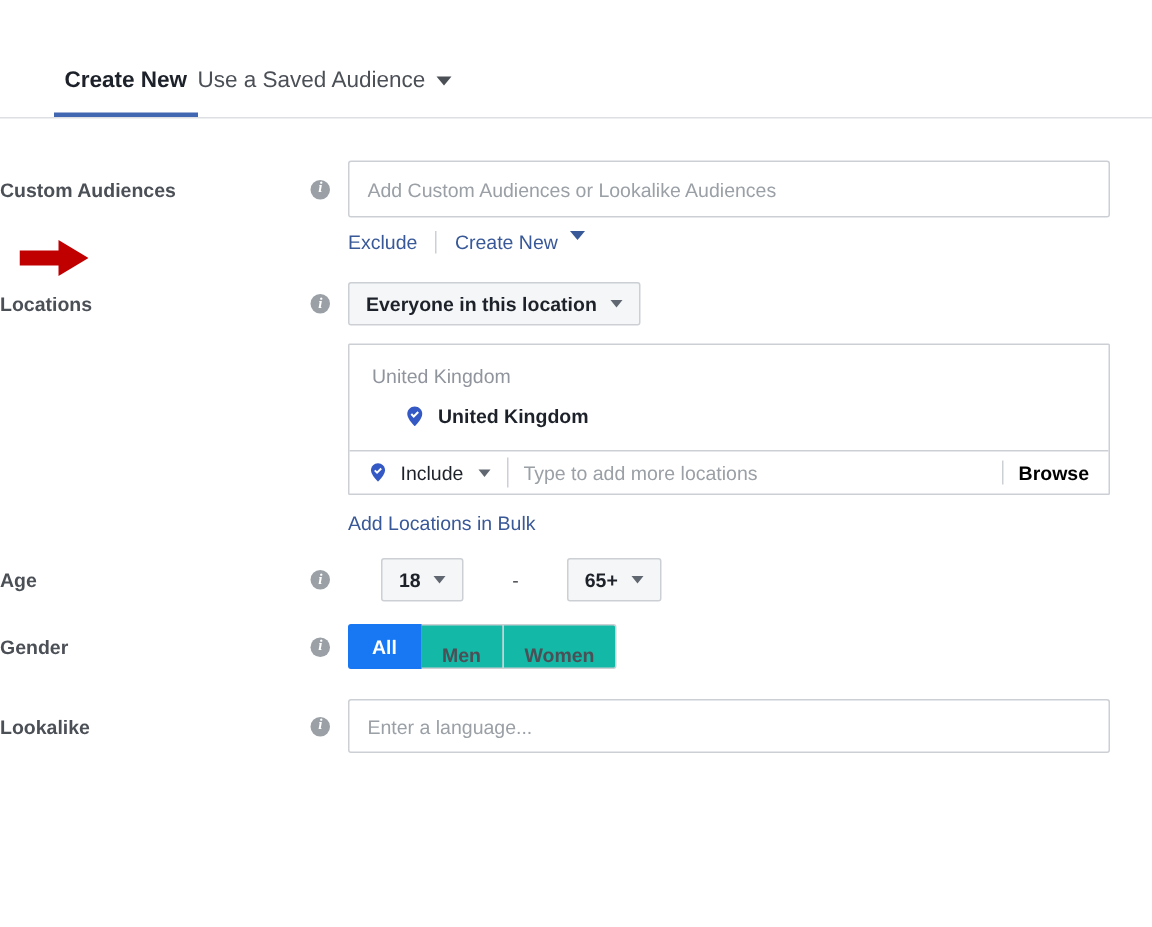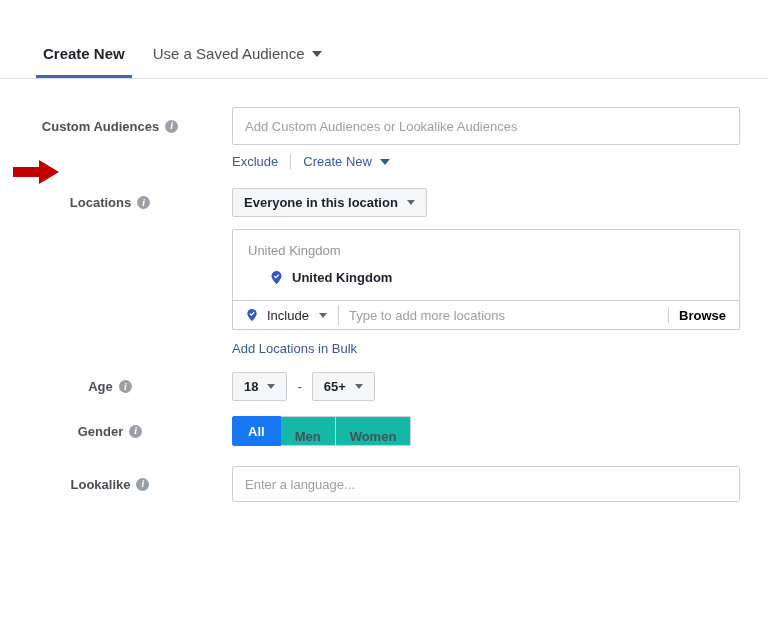--- a/index.html
+++ b/index.html
@@ -9,40 +9,40 @@
   
   .header { padding:15px 0 0 36px; }
   .title { font-size:15px; font-weight:700; color:#1d2129; }
   .subtitle { margin-top:5px; font-size:12.5px; color:#90949c; }
   .link { color:#385898; text-decoration:none; cursor:pointer; }
 
   
   .tabs { margin:45px 0 0 36px; display:flex; align-items:flex-end; }
   .tab { font-size:15px; cursor:pointer; }
   .tab-active { font-weight:700; color:#1d2129; padding:0 7px 13px 7px; border-bottom:3px solid #4267b2; }
-  .tab-saved { margin-left:21px; color:#4b4f56; padding-bottom:16px; display:flex; align-items:center; gap:8px; }
+  .tab-saved { color:#4b4f56; padding-bottom:16px; display:flex; align-items:center; gap:8px; }
   .hr { border:none; border-top:1px solid #dddfe2; }
 
   
   .frow { display:flex; align-items:center; }
-  .lbl { width:232px; flex:none; display:flex; justify-content:center; align-items:center; gap:6px; padding-right:12px; font-size:13px; font-weight:600; color:#4b4f56; }
+  .lbl { width:232px; flex:none; display:flex; justify-content:space-between; align-items:center; gap:6px; padding-right:12px; font-size:13px; font-weight:600; color:#4b4f56; }
   .indent { margin-left:232px; }
 
   .info-icon { width:13px; height:13px; flex:none; border-radius:50%; background:#9aa0a6; color:#fff; display:inline-flex; align-items:center; justify-content:center; }
   .info-icon::after { content:"i"; font-family:"Liberation Serif", serif; font-style:italic; font-weight:700; font-size:10px; line-height:1; }
 
   .caret { display:inline-block; width:0; height:0; border-left:4px solid transparent; border-right:4px solid transparent; border-top:5px solid #606770; }
   .caret-dark { border-top-color:#4b4f56; border-left-width:5px; border-right-width:5px; border-top-width:6px; }
   .caret-blue { border-top-color:#385898; border-left-width:5px; border-right-width:5px; border-top-width:6px; }
 
   .text-input { width:508px; height:38px; border:1px solid #ccd0d5; border-radius:2px; padding:16px 12px; font-size:13px; color:#1d2129; font-family:"Liberation Sans", sans-serif; outline:none; }
   .text-input::placeholder { color:#9aa0a6; }
 
   .row-custom { margin-top:28px; }
-  .row-links { margin-top:9px; display:flex; align-items:center; font-size:13px; }
+  .row-links { margin-top:9px; display:flex; align-items:flex-start; font-size:13px; }
   .vdiv { width:1px; height:15px; background:#ccd0d5; margin:0 12px; }
 
   .btn-select { display:inline-flex; align-items:center; background:#f5f6f7; border:1px solid #ccd0d5; border-radius:2px; height:29px; padding:12px 11px; font-size:13px; font-weight:700; color:#1d2129; cursor:pointer; }
   .btn-select .caret { margin-left:9px; }
   .row-locmode { margin-top:19px; }
 
   
   .loc-box { margin-top:12px; width:508px; border:1px solid #ccd0d5; border-radius:1px; }
   .loc-box-top { padding:13px 15px 15px 15px; }
   .region-header { font-size:13px; color:#90949c; }
@@ -51,21 +51,21 @@
   .include-label { margin-left:8px; color:#1d2129; }
   .include-row .caret { margin-left:10px; }
   .inc-div { width:1px; height:20px; background:#ccd0d5; margin:0 0 0 11px; }
   .inline-input { flex:1; border:none; outline:none; height:26px; padding:0 10px; font-size:13px; color:#1d2129; font-family:"Liberation Sans", sans-serif; background:transparent; }
   .inline-input::placeholder { color:#9aa0a6; }
   .browse-div { width:1px; height:16px; background:#ccd0d5; margin-right:10px; }
   .browse { font-size:13px; font-weight:700; color:#000000; cursor:pointer; padding-right:3px; }
 
   .row-bulk { margin-top:11px; font-size:13px; }
 
-  .row-age { margin-top:16px; }
+  .row-age { margin-top:16px;gap:22px; }
   .age-sep { margin:0 10px; color:#4b4f56; font-size:13px; }
 
   .row-gender { margin-top:15px; }
   .seg { display:flex; }
   .seg-btn { height:30px; padding:12px 14px; background:#14b8a6; border:1px solid #ccd0d5; font-size:13px; font-weight:700; color:#4b4f56; cursor:pointer; margin-left:-1px; font-family:"Liberation Sans", sans-serif; }
   .seg-btn:first-child { margin-left:0; border-radius:2px 0 0 2px; padding:0 15px; }
   .seg-btn:last-child { border-radius:0 2px 2px 0; }
   .seg-btn.active { background:#1877f2; border-color:#1877f2; color:#fff; position:relative; z-index:1; }
 
   .row-lang { margin-top:20px; }

